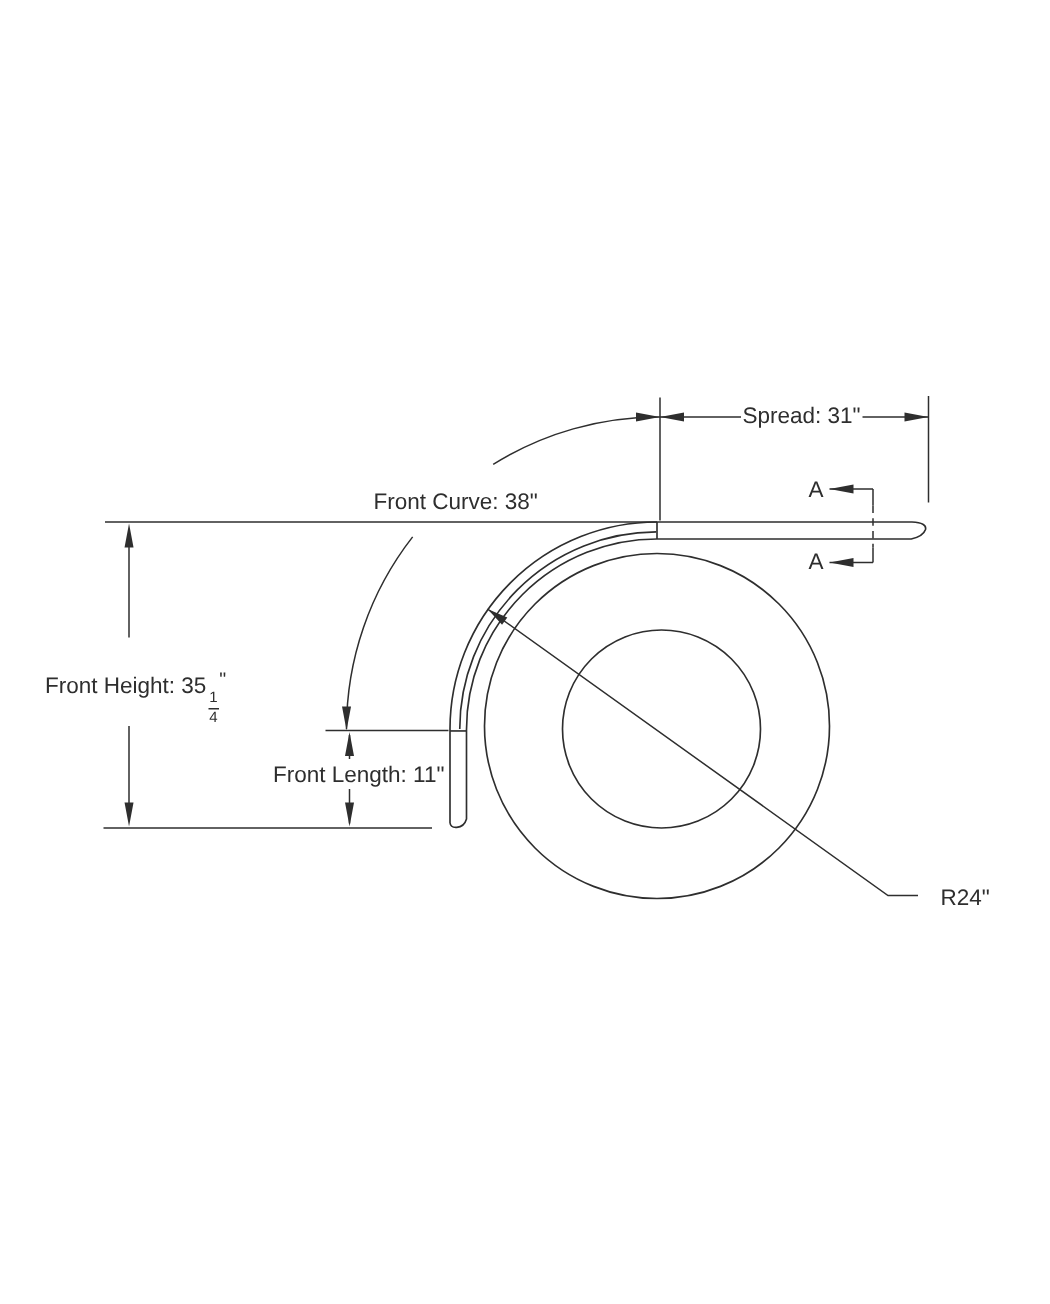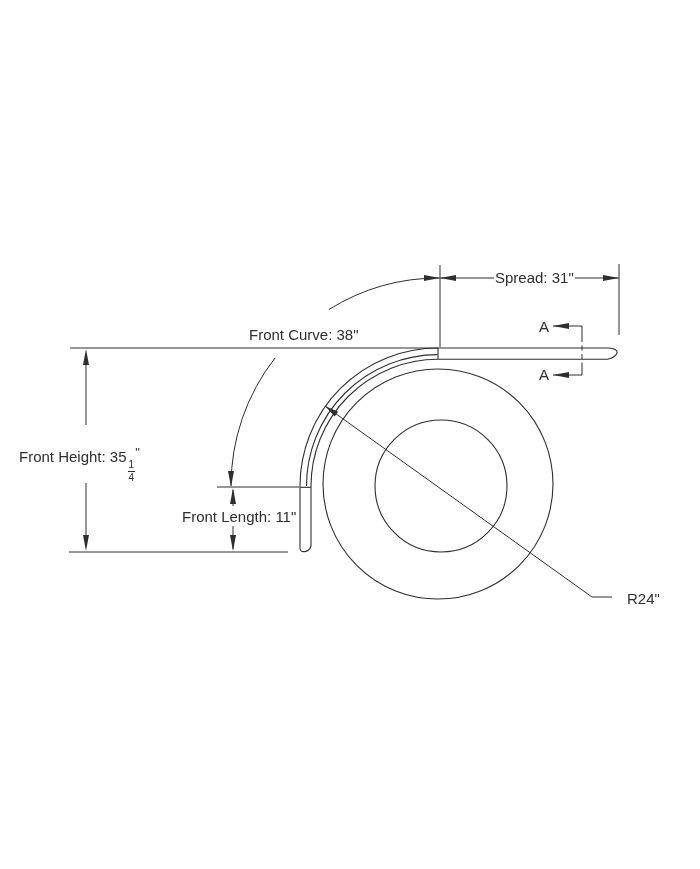--- a/index.html
+++ b/index.html
@@ -118,21 +118,21 @@
       <line x1="553" y1="375" x2="582" y2="375"></line>
       <polygon points="553,326 569,323 569,329" fill="#2e2e2e" stroke="none"></polygon>
       <polygon points="553,375 569,372 569,378" fill="#2e2e2e" stroke="none"></polygon>
     </g>
   </svg>
 
   <div class="dim-label" style="left:494px; top:269px;">Spread: 31"</div>
 
   <div class="dim-label" style="left:248px; top:326px;">Front Curve: 38"</div>
 
-  <div class="dim-label" style="left:18px; top:444px;"><span>Front Height: 35</span><span class="frac">
+  <div class="dim-label" style="left:29px; top:444px;"><span>Front Height: 35</span><span class="frac">
         <span class="num">1</span>
         <span class="den">4</span>
       </span><span class="unit">"</span></div>
 
   <div class="dim-label" style="left:181px; top:508px;">Front Length: 11"</div>
 
   <div class="dim-label" style="left:626px; top:590px;">R24"</div>
 
   <div class="section-label" style="left:539px; top:319px;">A</div>
 

